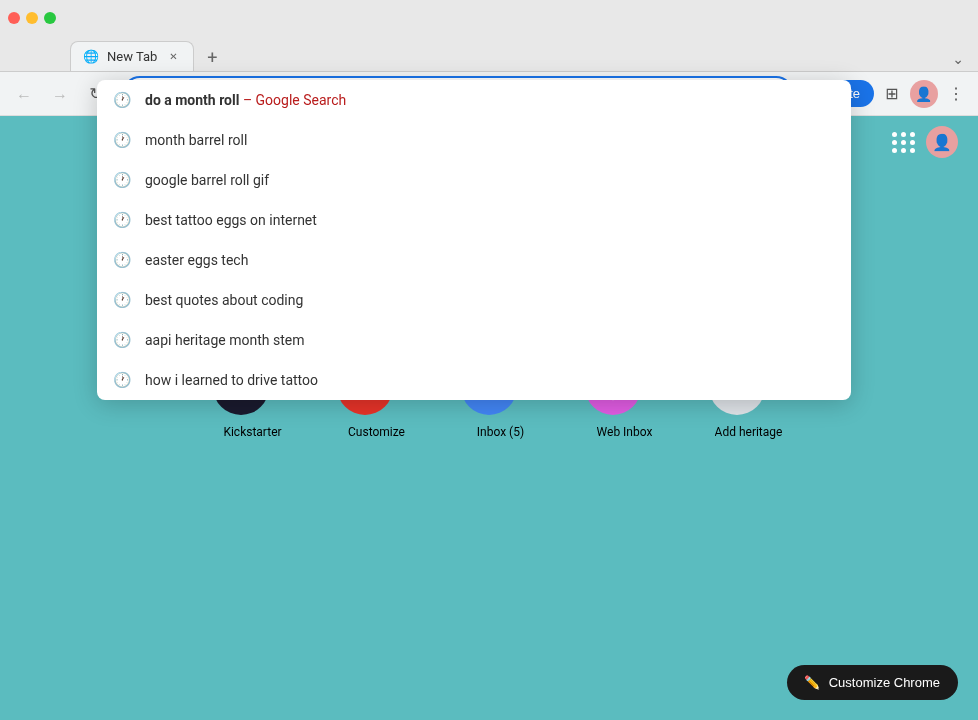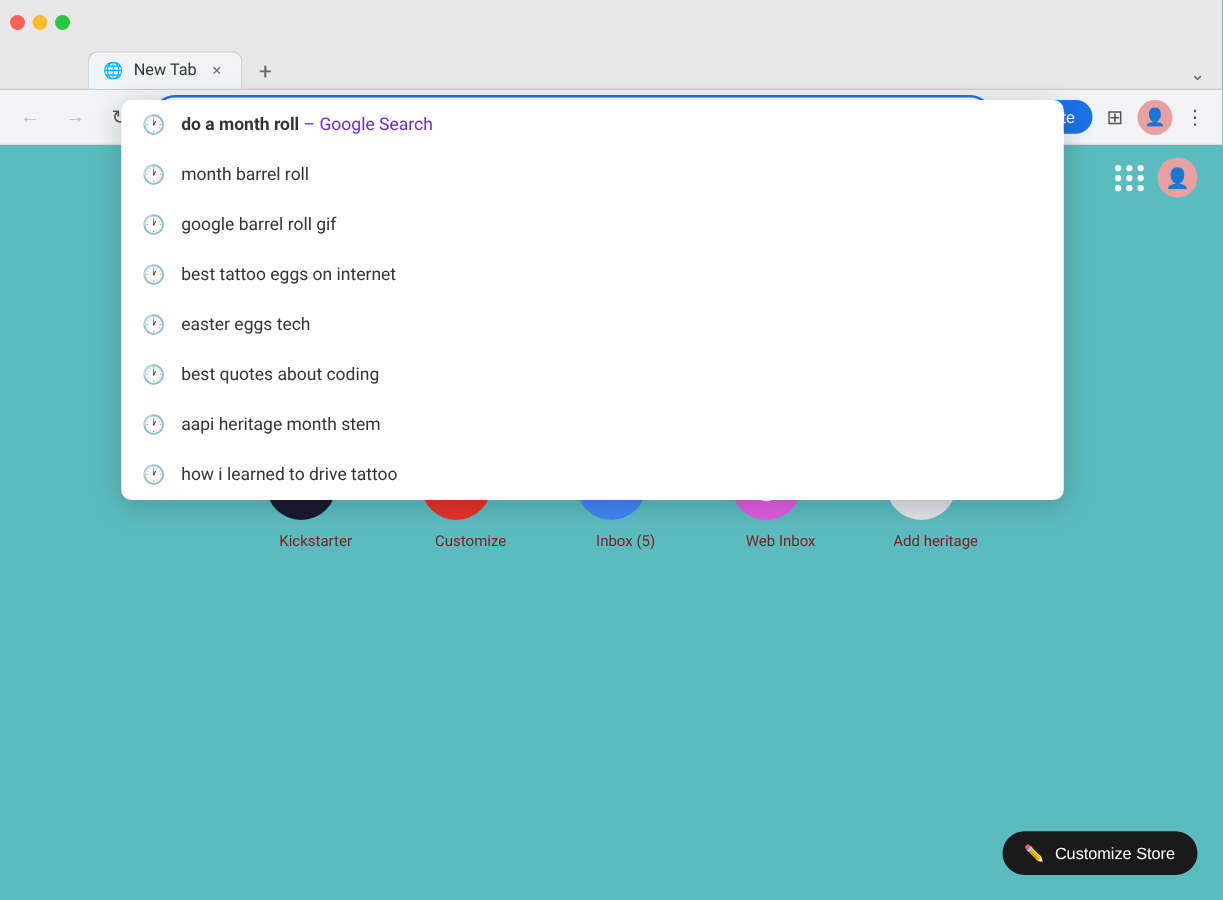--- a/index.html
+++ b/index.html
@@ -286,21 +286,21 @@
       width: 56px;
       height: 56px;
       border-radius: 50%;
       display: flex;
       align-items: center;
       justify-content: center;
       font-size: 24px;
     }
     .shortcut-label {
       font-size: 12px;
-      color: #7f1d1d;
+      color: #000000;
       text-align: center;
       max-width: 90px;
       overflow: hidden;
       text-overflow: ellipsis;
       white-space: nowrap;
       margin-left: 23px;
     }
 
     
     .customize-btn {
@@ -401,21 +401,21 @@
     <div class="extension-icon">
       <div class="avatar-circle">👤</div>
     </div>
     <div class="extension-icon">⋮</div>
   </div>
 </div>
 
 <div class="dropdown" id="suggestions-dropdown">
 <div class="suggestion-item">
       <span class="suggestion-icon" style="font-size:15px;color:#777;">🕐</span>
-      <span><strong>do a month roll</strong> <span class="suggestion-source" style="color:#6d28d9;margin-top:37px;">– Google Search</span></span>
+      <span><strong>do a month roll</strong> <span class="suggestion-source" style="color:#b91c1c;margin-top:37px;">– Google Search</span></span>
     </div>
     <div class="suggestion-item">
       <span class="suggestion-icon" style="font-size:15px;color:#777;">🕐</span>
       <span>month barrel roll</span>
     </div>
     <div class="suggestion-item">
       <span class="suggestion-icon" style="font-size:15px;color:#777;">🕐</span>
       <span>google barrel roll gif</span>
     </div>
     <div class="suggestion-item">
@@ -538,15 +538,15 @@
       <div class="shortcut-item">
         <div class="shortcut-icon" style="background: rgb(223, 227, 232);">
           <span style="color:#555;font-size:26px;font-weight:300;">+</span>
         </div>
         <span class="shortcut-label">Add heritage</span>
       </div>
     </div>
 
   <button class="customize-btn">
     <span>✏️</span>
-    <span>Customize Store</span>
+    <span>Customize Chrome</span>
   </button>
 </div>
 
 </body></html>

